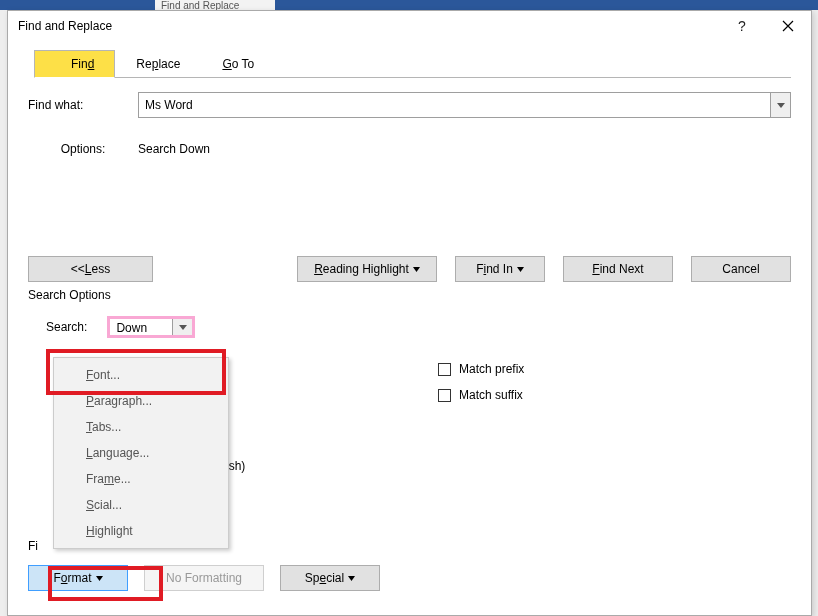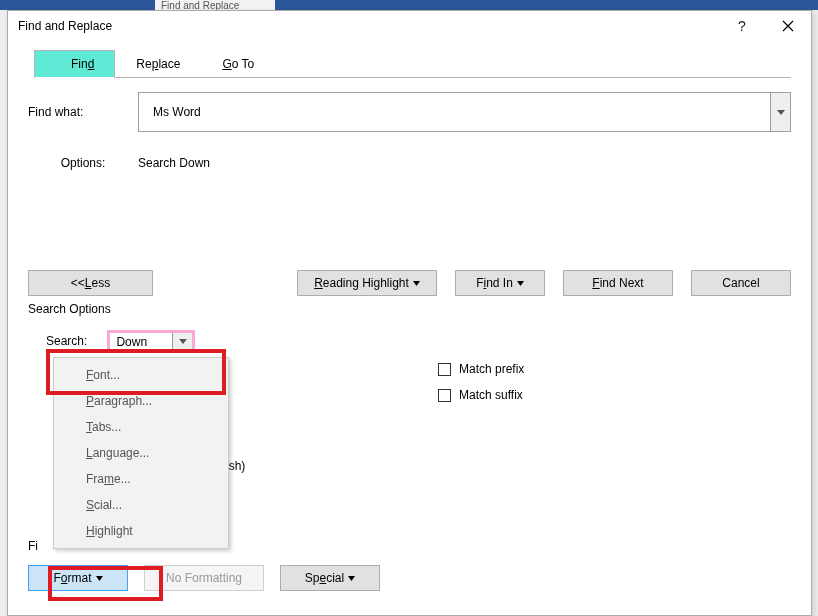--- a/index.html
+++ b/index.html
@@ -70,39 +70,38 @@
     padding: 6px 20px 6px 20px;
     border: 1px solid transparent;
     border-bottom: none;
     position: relative;
     top: 1px;
     background: transparent;
   }
   .tab.active {
     border: 1px solid #b5b5b5;
     border-bottom: 1px solid #ffffff;
-    background: #5eead4;
+    background: #fde047;
     padding-left: 36px;
   }
   .tab .under { text-decoration: underline; }
   .row {
     display: flex;
     align-items: center;
     margin-top: 14px;
   }
   .lbl {
     width: 110px;
   }
   .combo {
     flex: 1;
     display: flex;
     align-items: stretch;
-    height: 40px;
+    height: 26px;
     border: 1px solid #9e9e9e;
-    padding-left: 8px;
   }
   .combo input {
     flex: 1;
     border: none;
     outline: none;
     padding: 0 6px;
     font: inherit;
   }
   .combo .drop {
     width: 20px;

